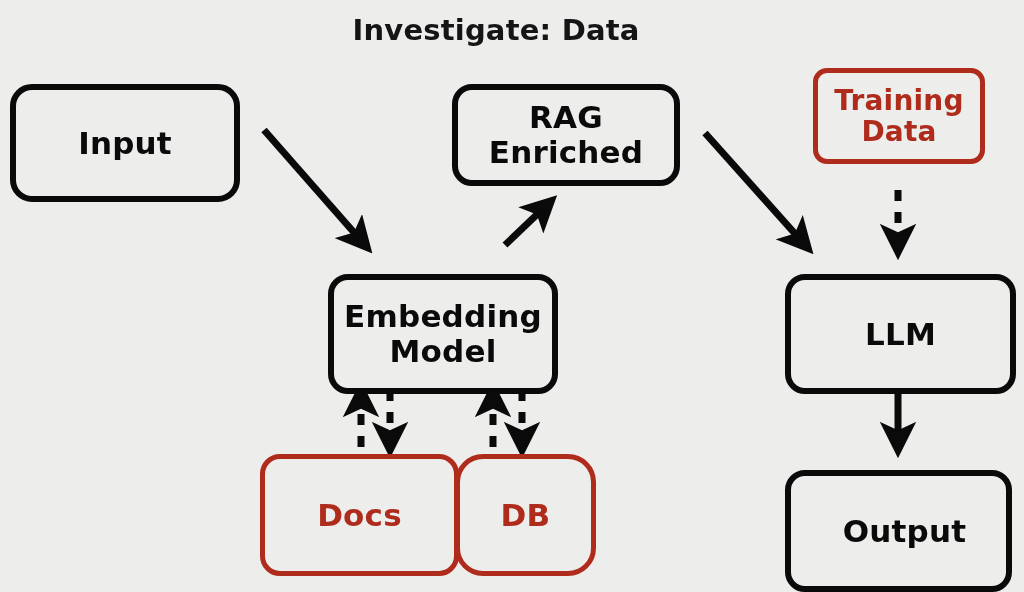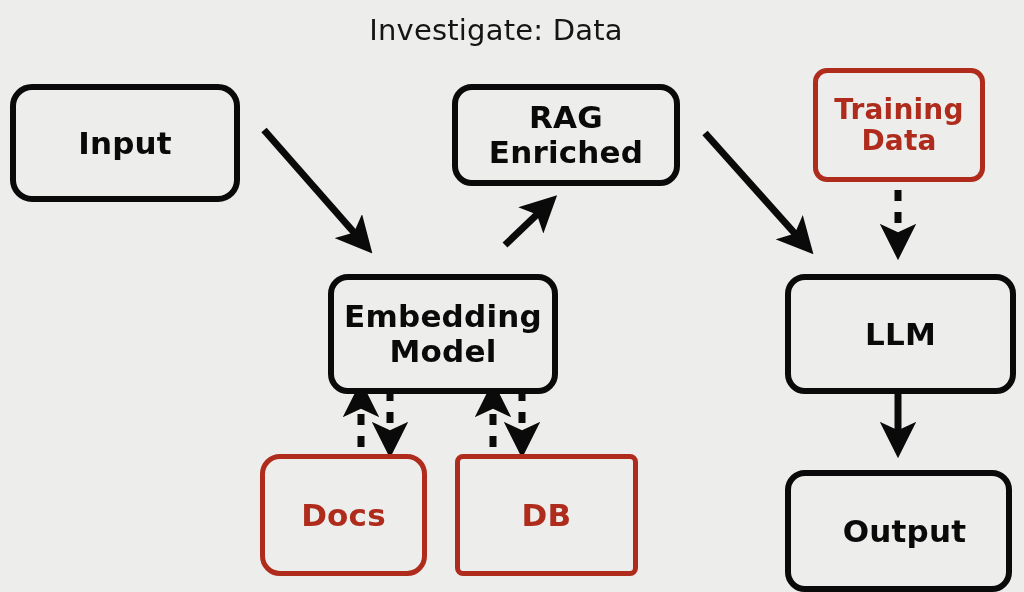--- a/index.html
+++ b/index.html
@@ -18,21 +18,21 @@
     width: 1024px;
     height: 592px;
   }
   .title {
     position: absolute;
     left: 0;
     top: 13px;
     width: 992px;
     text-align: center;
     font-size: 29px;
-    font-weight: 400;
+    font-weight: 700;
     color: #151515;
     letter-spacing: 0.2px;
   }
   .node {
     position: absolute;
     box-sizing: border-box;
     display: flex;
     align-items: center;
     justify-content: center;
     text-align: center;
@@ -114,37 +114,37 @@
   </svg>
 
   <div class="node black" id="n-input" style="left: 10px; top: 68px; width: 230px; height: 118px; border-radius: 22px; border-width: 6px; font-size: 31px; border-color: rgb(10, 10, 10); color: rgb(10, 10, 10);">
     <span class="node-label">Input</span>
   </div>
 
   <div class="node black" id="n-rag-enriched" style="left: 452px; top: 68px; width: 228px; height: 102px; border-radius: 20px; border-width: 6px; font-size: 31px; border-color: rgb(10, 10, 10); color: rgb(10, 10, 10);">
     <span class="node-label">RAG<br>Enriched</span>
   </div>
 
-  <div class="node red" id="n-training-data" style="left: 813px; top: 68px; width: 172px; height: 114px; border-radius: 14px; border-width: 5px; font-size: 28px; border-color: rgb(175, 43, 28); color: rgb(175, 43, 28);">
+  <div class="node red" id="n-training-data" style="left: 813px; top: 68px; width: 172px; height: 96px; border-radius: 14px; border-width: 5px; font-size: 28px; border-color: rgb(175, 43, 28); color: rgb(175, 43, 28);">
     <span class="node-label">Training<br>Data</span>
   </div>
 
   <div class="node black" id="n-embedding-model" style="left: 328px; top: 258px; width: 230px; height: 120px; border-radius: 20px; border-width: 6px; font-size: 31px; border-color: rgb(10, 10, 10); color: rgb(10, 10, 10);">
     <span class="node-label">Embedding<br>Model</span>
   </div>
 
   <div class="node black" id="n-llm" style="left: 785px; top: 258px; width: 231px; height: 120px; border-radius: 20px; border-width: 6px; font-size: 31px; border-color: rgb(10, 10, 10); color: rgb(10, 10, 10);">
     <span class="node-label">LLM</span>
   </div>
 
-  <div class="node red" id="n-docs" style="left: 260px; top: 454px; width: 167px; height: 122px; border-radius: 20px; border-width: 5px; font-size: 31px; border-color: rgb(175, 43, 28); color: rgb(175, 43, 28);">
+  <div class="node red" id="n-docs" style="left: 260px; top: 454px; width: 199px; height: 122px; border-radius: 20px; border-width: 5px; font-size: 31px; border-color: rgb(175, 43, 28); color: rgb(175, 43, 28);">
     <span class="node-label">Docs</span>
   </div>
 
-  <div class="node red" id="n-db" style="left: 455px; top: 454px; width: 183px; height: 122px; border-radius: 8px; border-width: 5px; font-size: 31px; border-color: rgb(175, 43, 28); color: rgb(175, 43, 28);">
+  <div class="node red" id="n-db" style="left: 455px; top: 454px; width: 141px; height: 122px; border-radius: 28px; border-width: 5px; font-size: 31px; border-color: rgb(175, 43, 28); color: rgb(175, 43, 28);">
     <span class="node-label">DB</span>
   </div>
 
   <div class="node black" id="n-output" style="left: 785px; top: 454px; width: 227px; height: 122px; border-radius: 20px; border-width: 6px; font-size: 31px; border-color: rgb(10, 10, 10); color: rgb(10, 10, 10); padding-left: 12px;">
     <span class="node-label">Output</span>
   </div>
 
 </div>
 
 </body></html>

